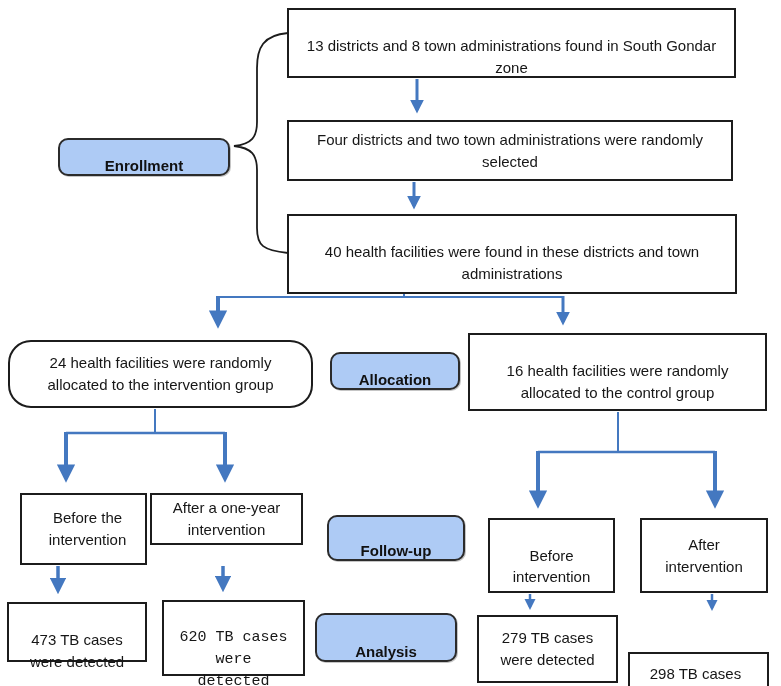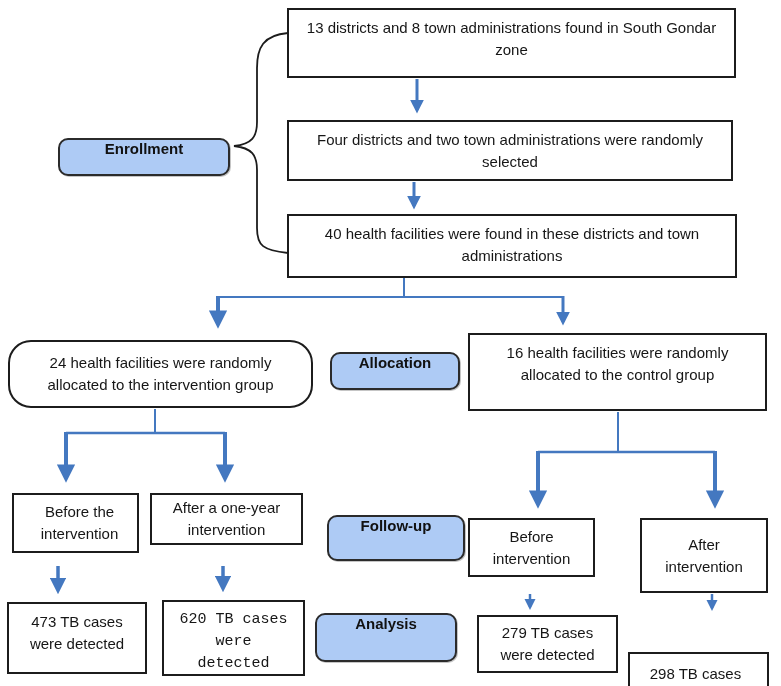--- a/index.html
+++ b/index.html
@@ -18,29 +18,29 @@
     background:#ffffff;
     display:flex;
     align-items:center;
     justify-content:center;
     text-align:center;
     font-size:15px;
     line-height:1.45;
     color:#161616;
     padding:3px 10px;
   }
-  .v-top { align-items:flex-start; padding-top:7px; }
+  .v-top { align-items:flex-start; padding-top:25px; }
   .stage {
     position:absolute;
     box-sizing:border-box;
     background:#aecbf5;
     border:2px solid #2b2b2b;
     border-radius:10px;
     display:flex;
-    align-items:flex-start;
+    align-items:flex-end;
     justify-content:center;
     font-weight:bold;
     font-size:15px;
     color:#111111;
     box-shadow:1px 1px 0 rgba(90,90,90,0.35);
   }
 </style>
 </head>
 <body>
 
@@ -82,73 +82,73 @@
   </svg>
 
   <div class="node v-top" style="left:287px; top:8px;   width:449px; height:70px;">
     <span>13 districts and 8 town administrations found in South Gondar zone</span>
     </div>
 
   <div class="node" style="left:287px; top:120px; width:446px; height:61px;text-align:center;">
     <span>Four districts and two town administrations were randomly selected</span>
     </div>
 
-  <div class="node v-top" style="left:287px; top:214px; width:450px; height:64px;justify-content:center;">
+  <div class="node v-top" style="left:287px; top:214px; width:450px; height:80px;justify-content:center;">
     <span>40 health facilities were found in these districts and town administrations</span>
     </div>
 
   <div class="stage" style="left:58px; top:138px; width:172px; height:38px;">
     <span>Enrollment</span>
     </div>
 
   <div class="node" style="left:8px; top:340px; width:305px; height:68px;border-radius:23px;">
     <span>24 health facilities were randomly allocated to the intervention group</span>
     </div>
 
   <div class="stage" style="left:330px; top:352px; width:130px; height:38px;">
     <span>Allocation</span>
     </div>
 
   <div class="node v-top" style="left:468px; top:333px; width:299px; height:78px;">
     <span>16 health facilities were randomly allocated to the control group</span>
     </div>
 
-  <div class="node" style="left:12px; top:493px; width:127px; height:60px;padding-left:18px;">
+  <div class="node" style="left:20px; top:493px; width:127px; height:72px;padding-left:18px;">
     <span>Before the intervention</span>
     </div>
 
   <div class="node" style="left:150px; top:493px; width:153px; height:52px;">
     <span>After a one-year intervention</span>
     </div>
 
   <div class="stage" style="left:327px; top:515px; width:138px; height:46px;">
     <span>Follow-up</span>
     </div>
 
-  <div class="node" style="left:468px; top:518px; width:127px; height:59px;">
+  <div class="node" style="left:488px; top:518px; width:127px; height:75px;align-items:flex-end;">
     <span>Before intervention</span>
     </div>
 
   <div class="node" style="left:640px; top:518px; width:128px; height:75px;">
     <span>After intervention</span>
     </div>
 
-  <div class="node v-top" style="left:7px; top:602px; width:140px; height:72px; padding-left:14px; padding-right:14px;">
+  <div class="node v-top" style="left:7px; top:602px; width:140px; height:60px; padding-left:14px; padding-right:14px;">
     <span>473 TB cases were detected</span>
     </div>
 
   <div class="node v-top" style="left:162px; top:600px; width:143px; height:76px; padding-left:14px; padding-right:14px;font-family:Liberation Mono, monospace;">
     <span>620 TB cases were detected</span>
     </div>
 
   <div class="stage" style="left:315px; top:613px; width:142px; height:49px;">
     <span>Analysis</span>
     </div>
 
-  <div class="node" style="left:477px; top:615px; width:141px; height:58px; padding-left:14px; padding-right:14px;">
+  <div class="node" style="left:477px; top:615px; width:141px; height:68px; padding-left:14px; padding-right:14px;">
     <span>279 TB cases were detected</span>
     </div>
 
   <div class="node" style="left:628px; top:616px; width:141px; height:65px; padding-left:14px; padding-right:20px;margin-top:36px;">
     <span>298 TB cases were detected</span>
     </div>
 
 </div>
 
 </body></html>

